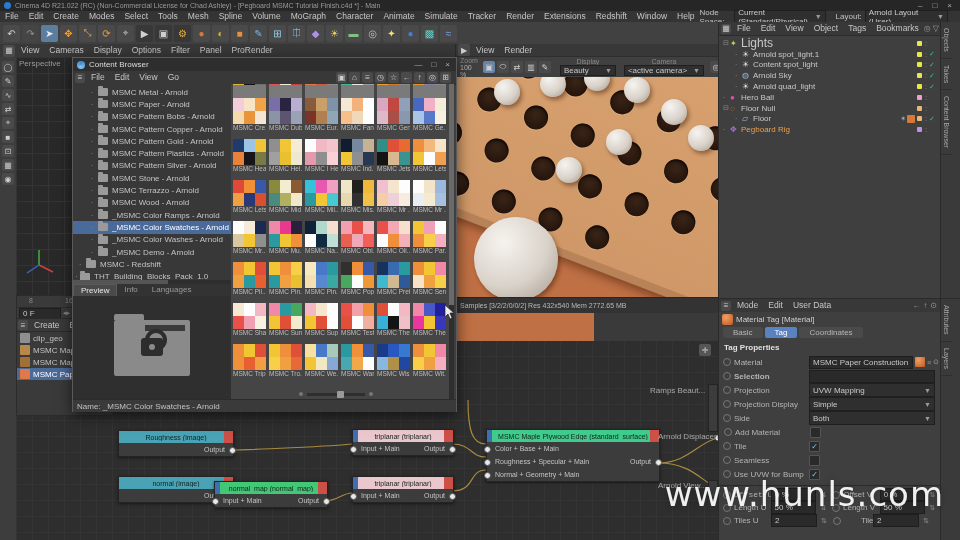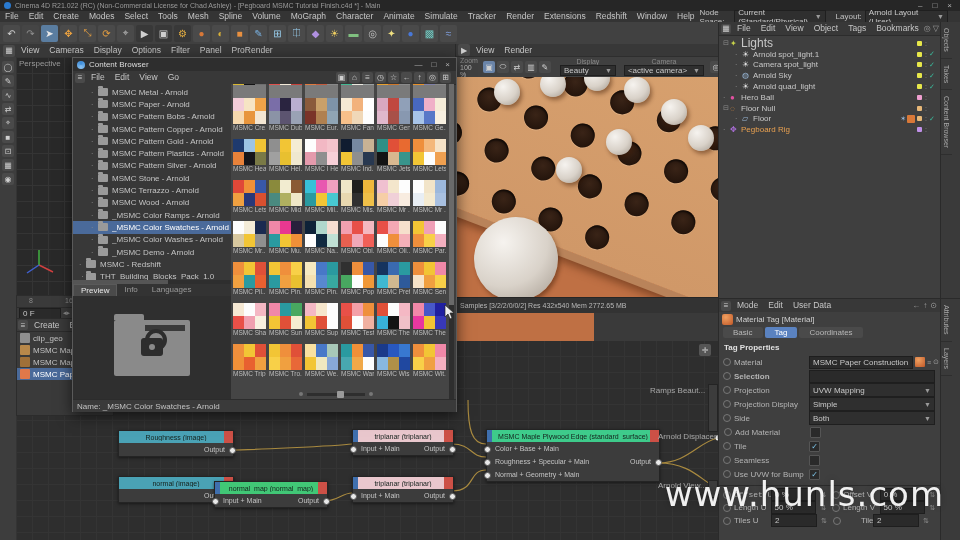--- a/index.html
+++ b/index.html
@@ -409,21 +409,21 @@
         <div class="t7" style="width: 7px; color: rgb(138, 138, 138);">·</div>
         <div class="t8" style="width: 11px; color: rgb(224, 224, 224);">☀</div>
         <div style="font-size: 8px; flex: 1 1 0%; overflow: hidden; color: rgb(200, 200, 200);">Arnold spot_light.1</div>
         <div class="chip" style="background: rgb(232, 232, 74); margin-right: 3px;"></div>
         <div class="t7" style="color: rgb(138, 138, 138); margin-right: 2px;">:</div>
         <div class="t7" style="width: 8px; color: rgb(58, 184, 154);">✓</div>
       </div>
       <div class="omrow" style="padding-left: 16px;">
         <div class="t7" style="width: 7px; color: rgb(138, 138, 138);">·</div>
         <div class="t8" style="width: 11px; color: rgb(224, 224, 224);">☀</div>
-        <div style="font-size: 8px; flex: 1 1 0%; overflow: hidden; color: rgb(200, 200, 200);">Camera spot_light</div>
+        <div style="font-size: 8px; flex: 1 1 0%; overflow: hidden; color: rgb(200, 200, 200);">Content spot_light</div>
         <div class="chip" style="background: rgb(232, 232, 74); margin-right: 3px;"></div>
         <div class="t7" style="color: rgb(138, 138, 138); margin-right: 2px;">:</div>
         <div class="t7" style="width: 8px; color: rgb(58, 184, 154);">✓</div>
       </div>
       <div class="omrow" style="padding-left: 16px;">
         <div class="t7" style="width: 7px; color: rgb(138, 138, 138);">·</div>
         <div class="t8" style="width: 11px; color: rgb(154, 184, 216);">◍</div>
         <div style="font-size: 8px; flex: 1 1 0%; overflow: hidden; color: rgb(200, 200, 200);">Arnold Sky</div>
         <div class="chip" style="background: rgb(232, 232, 74); margin-right: 3px;"></div>
         <div class="t7" style="color: rgb(138, 138, 138); margin-right: 2px;">:</div>
@@ -747,21 +747,21 @@
         <div class="treerow" style="padding-left: 18px;">
           <div class="t7" style="width: 7px; color: rgb(138, 138, 138);">·</div>
           <div class="folder"></div>
           <div style="overflow: hidden; text-overflow: ellipsis;">_MSMC Demo - Arnold</div>
         </div>
         <div class="treerow" style="padding-left: 6px;">
           <div class="t7" style="width: 7px; color: rgb(138, 138, 138);">·</div>
           <div class="folder"></div>
           <div style="overflow: hidden; text-overflow: ellipsis;">MSMC - Redshift</div>
         </div>
-        <div class="treerow" style="padding-left: 6px; text-align: center;">
+        <div class="treerow" style=" text-align: center;">
           <div class="t7" style="width: 7px; color: rgb(138, 138, 138);">·</div>
           <div class="folder"></div>
           <div style="overflow: hidden; text-overflow: ellipsis;">THT_Building_Blocks_Pack_1.0</div>
         </div>
       </div>
   </div>
   <div style="position:absolute;left:0;top:222px;width:158px;height:4px;background:#2e2e2e;">
       <div style="width:60%;height:100%;background:#555;"></div>
     </div>
   <div class="row" id="cbtabs" style="position:absolute;left:0;top:226px;width:158px;height:12px;background:#333;border-bottom:1px solid #2a2a2a;">

